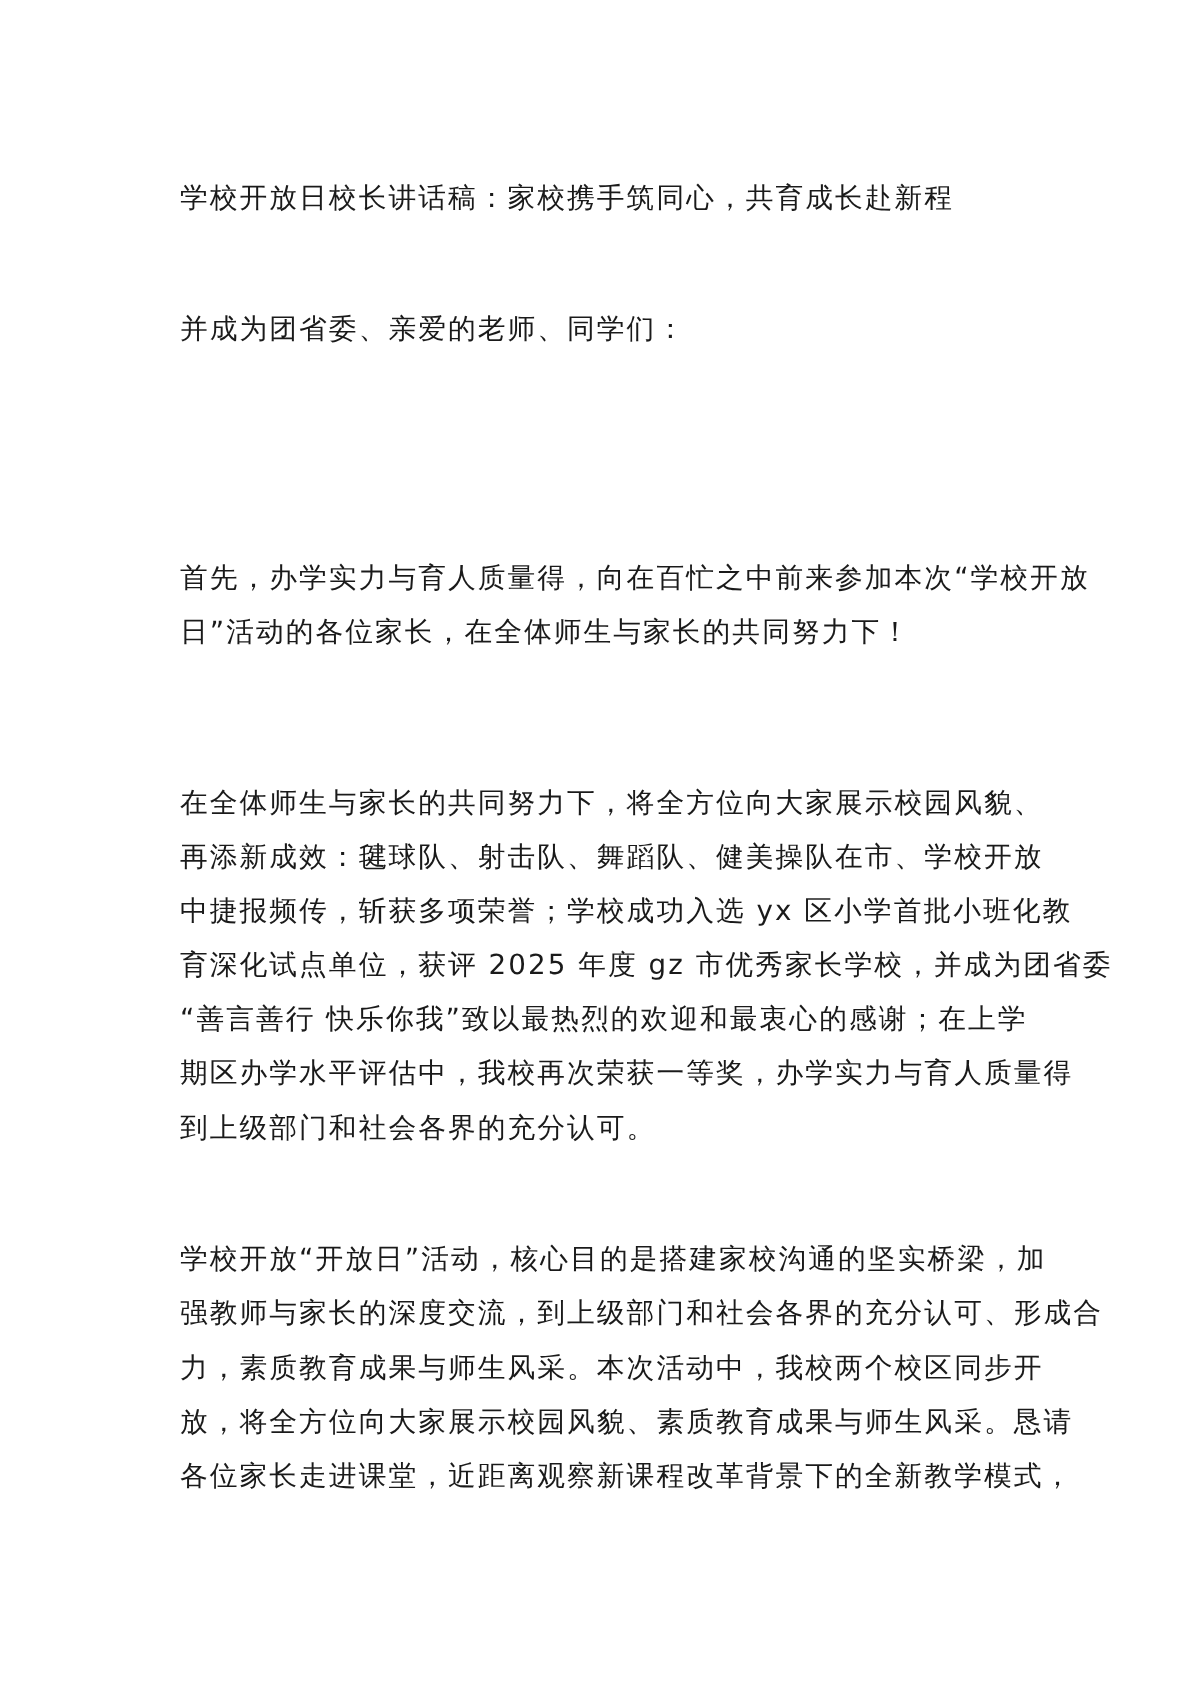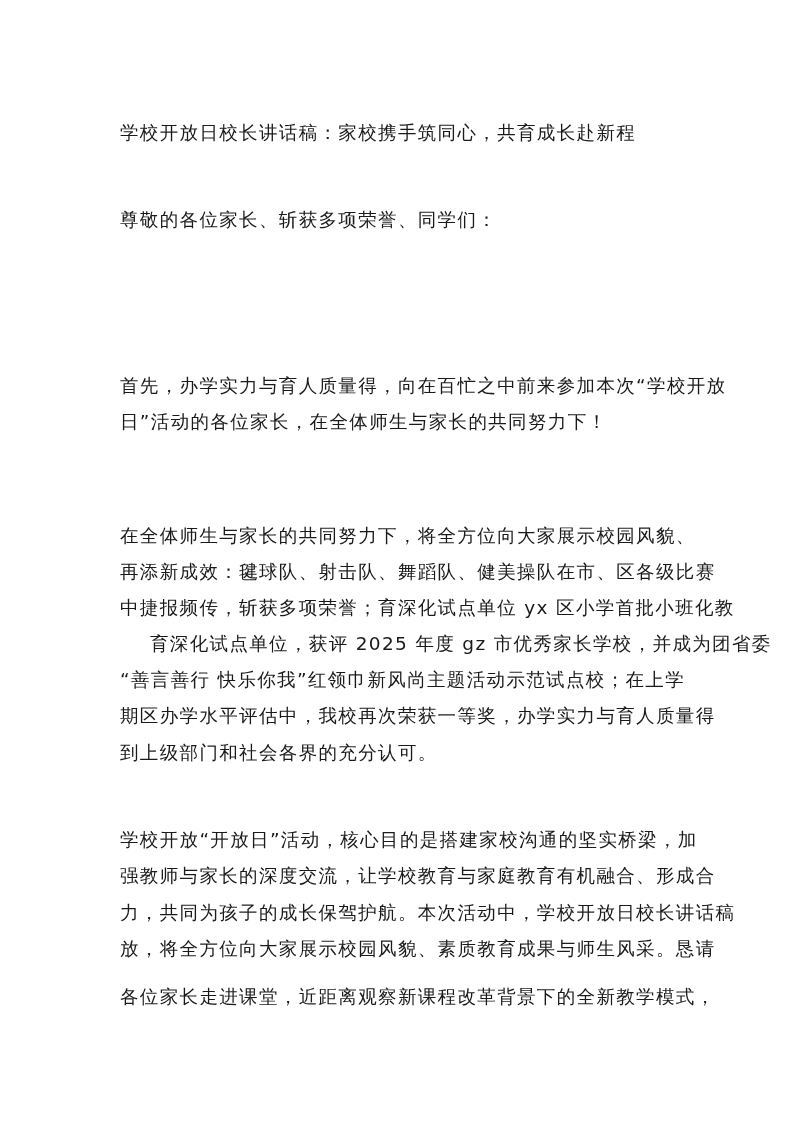--- a/index.html
+++ b/index.html
@@ -33,39 +33,39 @@
       color: #1a1a1a;
     }
   </style>
 </head>
 <body>
 
 <div class="page">
 
   <div class="line" style="top:104px;">学校开放日校长讲话稿：家校携手筑同心，共育成长赴新程</div>
 
-  <div class="line" style="top:191px;">尊敬的各位家长、斩获多项荣誉、同学们：</div>
+  <div class="line" style="top:191px;">并成为团省委、亲爱的老师、同学们：</div>
 
 
   <div>
     <div class="line" style="top:357px;">首先，办学实力与育人质量得，向在百忙之中前来参加本次“学校开放</div>
     <div class="line" style="top:393px;">日”活动的各位家长，在全体师生与家长的共同努力下！</div>
   </div>
 
   <div>
     <div class="line" style="top:507px;">在全体师生与家长的共同努力下，将全方位向大家展示校园风貌、</div>
-    <div class="line" style="top:543px;">再添新成效：毽球队、射击队、舞蹈队、健美操队在市、区各级比赛</div>
-    <div class="line" style="top:579px;">中捷报频传，斩获多项荣誉；育深化试点单位 yx 区小学首批小班化教</div>
-    <div class="line" style="top:615px;margin-left:30px;">育深化试点单位，获评 2025 年度 gz 市优秀家长学校，并成为团省委</div>
-    <div class="line" style="top:651px;">“善言善行  快乐你我”红领巾新风尚主题活动示范试点校；在上学</div>
+    <div class="line" style="top:543px;">再添新成效：毽球队、射击队、舞蹈队、健美操队在市、学校开放</div>
+    <div class="line" style="top:579px;">中捷报频传，斩获多项荣誉；学校成功入选 yx 区小学首批小班化教</div>
+    <div class="line" style="top:615px;">育深化试点单位，获评 2025 年度 gz 市优秀家长学校，并成为团省委</div>
+    <div class="line" style="top:651px;">“善言善行  快乐你我”致以最热烈的欢迎和最衷心的感谢；在上学</div>
     <div class="line" style="top:687px;">期区办学水平评估中，我校再次荣获一等奖，办学实力与育人质量得</div>
     <div class="line" style="top:724px;">到上级部门和社会各界的充分认可。</div>
   </div>
 
   <div>
     <div class="line" style="top:811px;">学校开放“开放日”活动，核心目的是搭建家校沟通的坚实桥梁，加</div>
-    <div class="line" style="top:847px;">强教师与家长的深度交流，让学校教育与家庭教育有机融合、形成合</div>
-    <div class="line" style="top:884px;">力，共同为孩子的成长保驾护航。本次活动中，学校开放日校长讲话稿</div>
+    <div class="line" style="top:847px;">强教师与家长的深度交流，到上级部门和社会各界的充分认可、形成合</div>
+    <div class="line" style="top:884px;">力，素质教育成果与师生风采。本次活动中，我校两个校区同步开</div>
     <div class="line" style="top:920px;">放，将全方位向大家展示校园风貌、素质教育成果与师生风采。恳请</div>
-    <div class="line" style="top:956px;margin-top:12px;">各位家长走进课堂，近距离观察新课程改革背景下的全新教学模式，</div>
+    <div class="line" style="top:956px;">各位家长走进课堂，近距离观察新课程改革背景下的全新教学模式，</div>
   </div>
 
 </div>
 
 </body></html>

